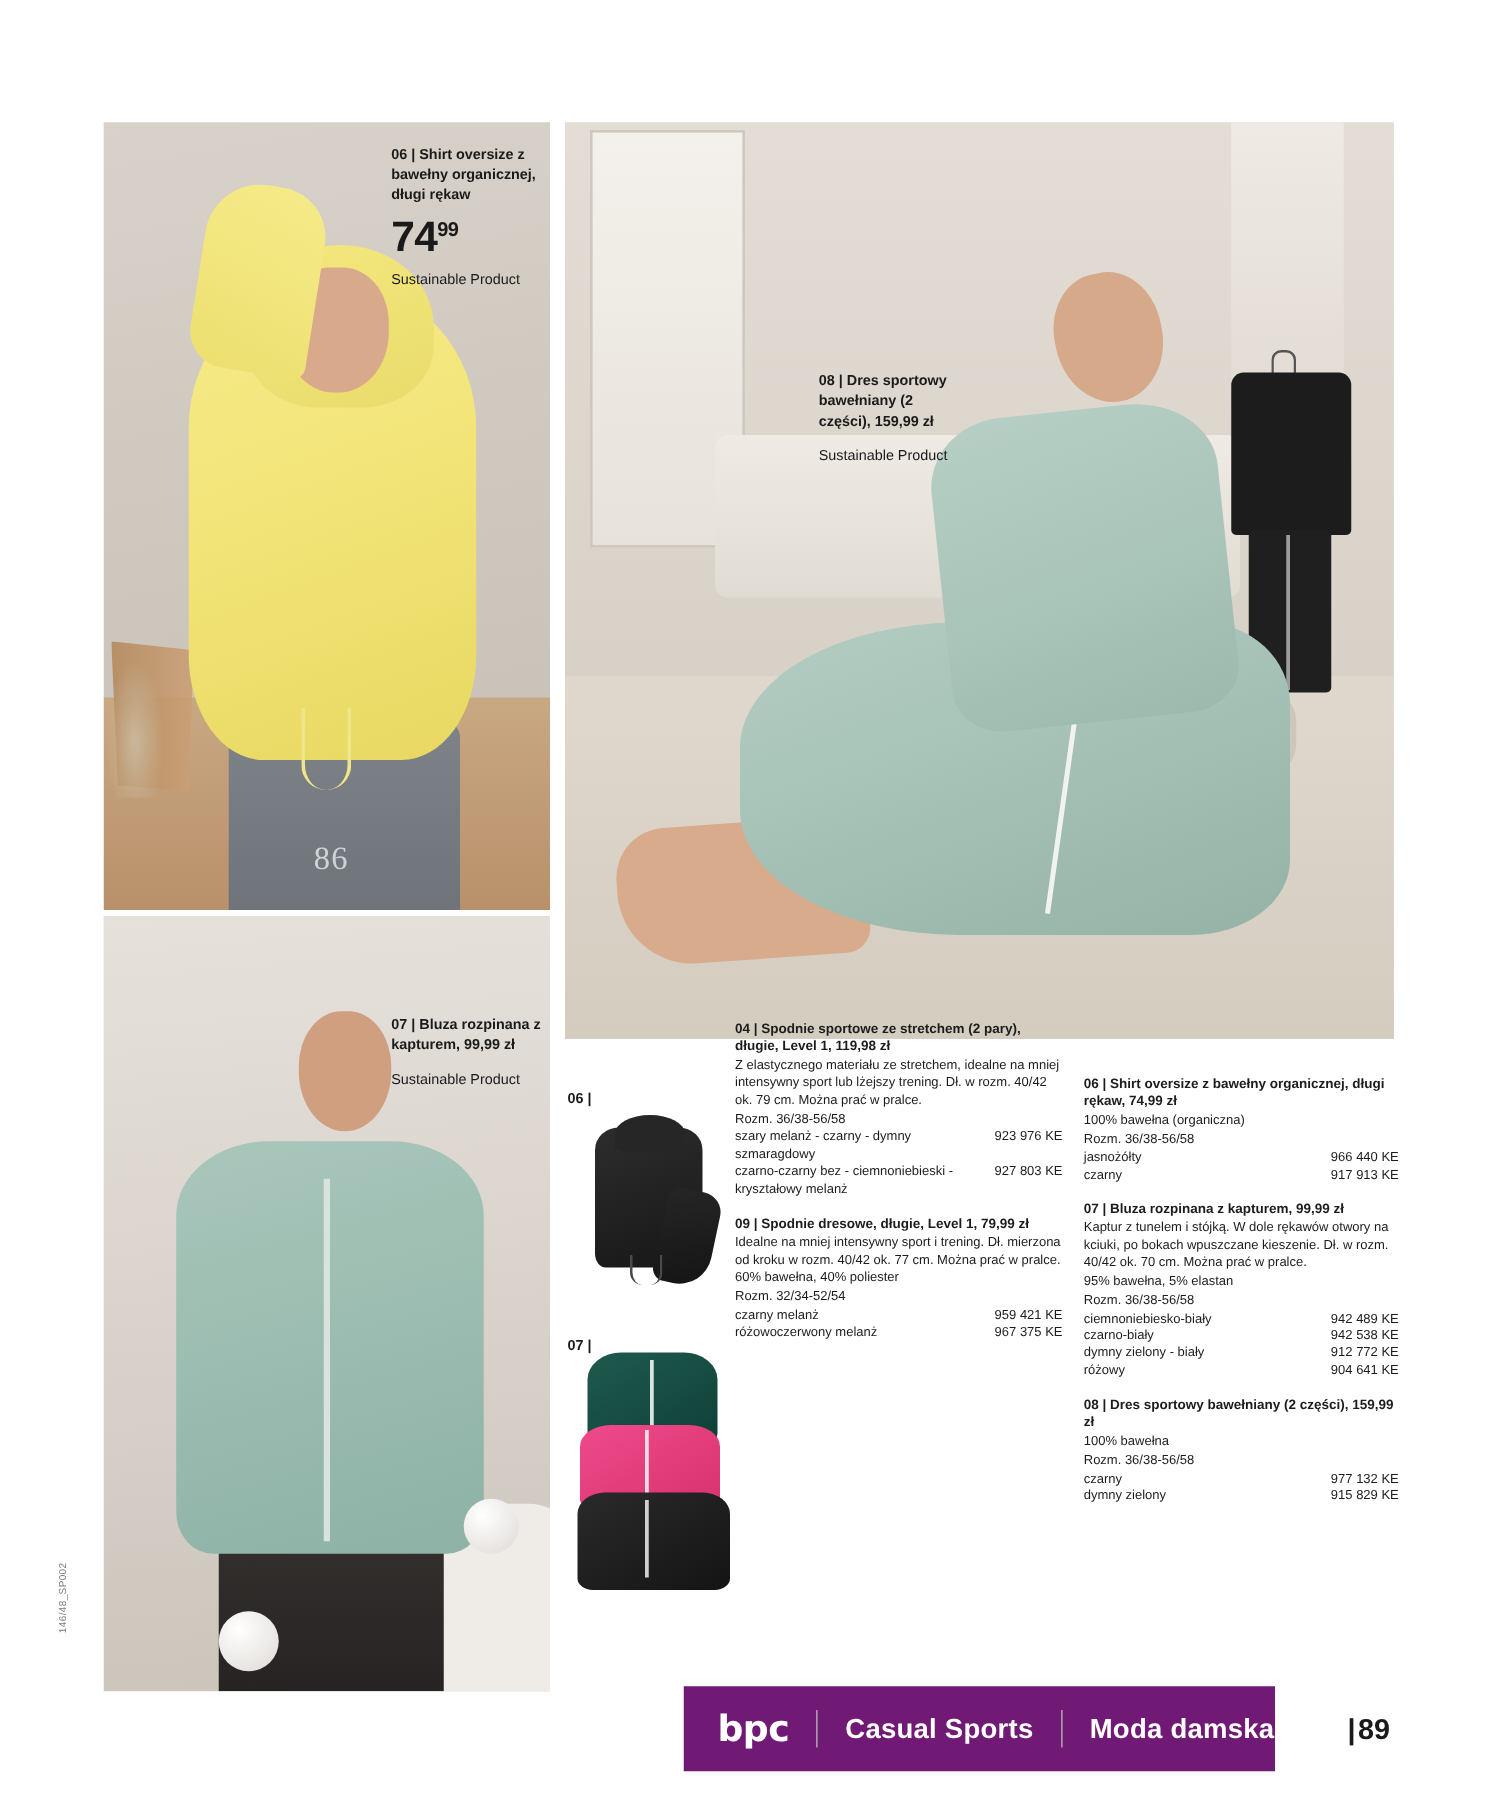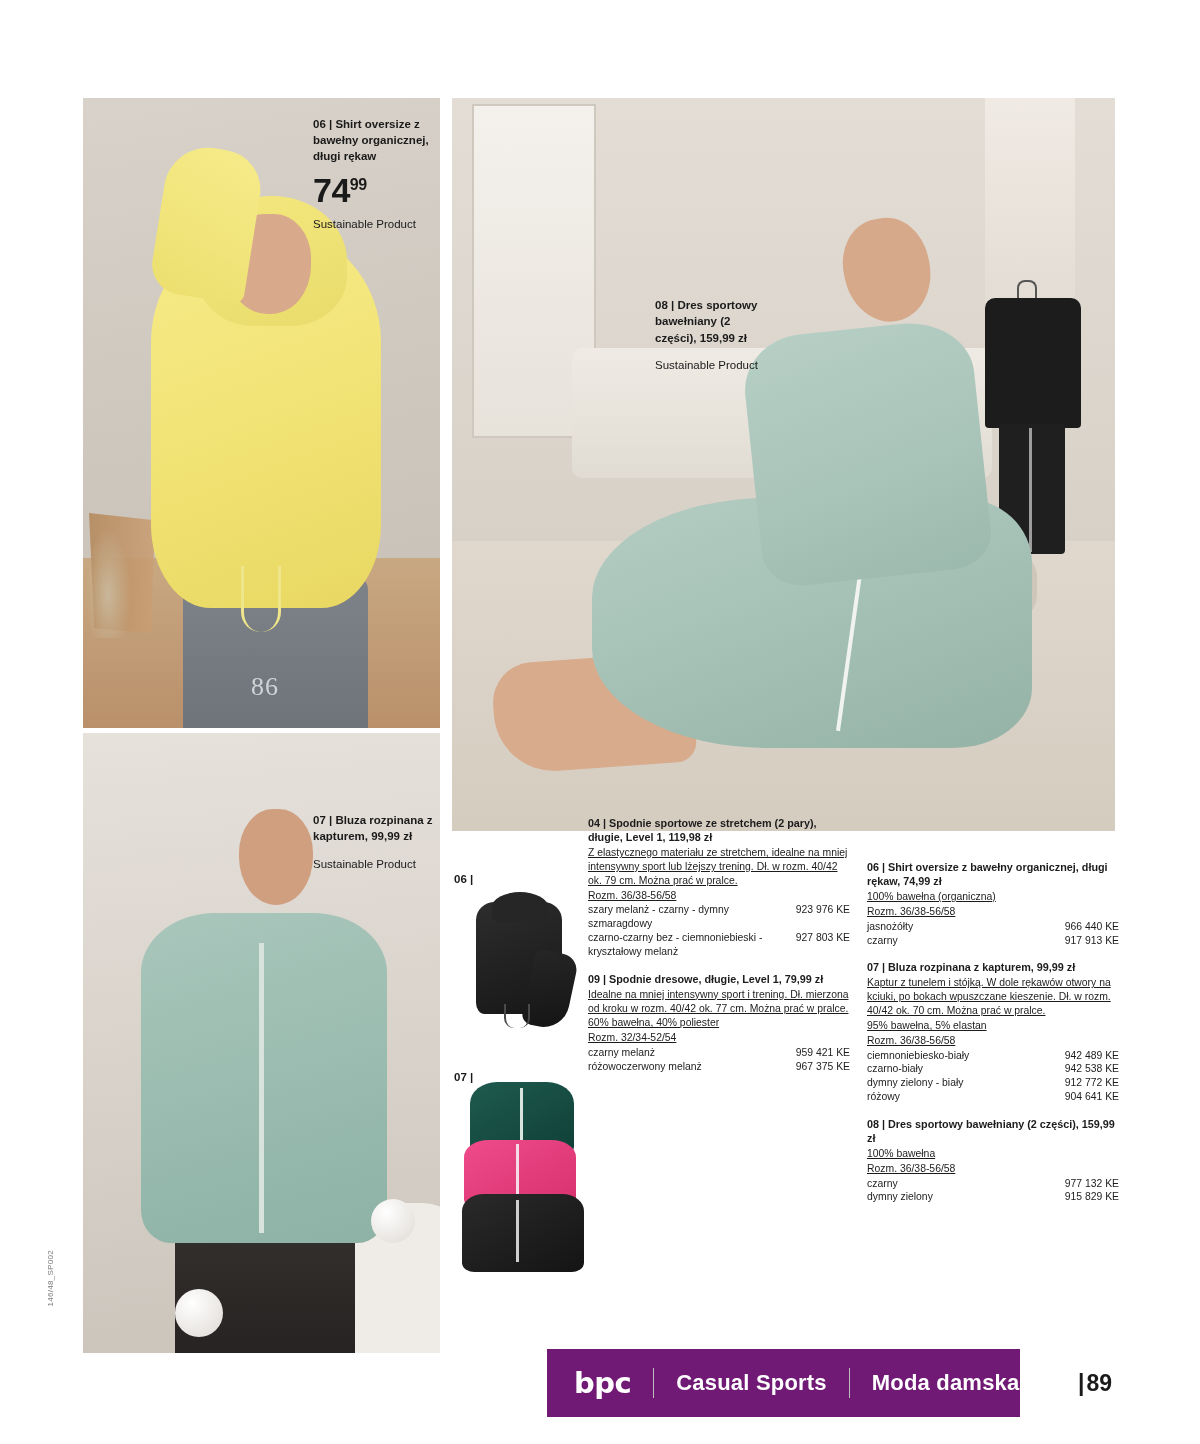--- a/index.html
+++ b/index.html
@@ -374,21 +374,21 @@
   .col-left { left: 588px; top: 816px; width: 262px; }
   .col-right { left: 867px; top: 860px; width: 252px; }
 
   .blk { margin-bottom: 13px; }
   .blk .hd {
     font-weight: bold;
     font-size: 10.8px;
     line-height: 1.3;
     margin-bottom: 2px;
   }
-  .blk .desc { margin-bottom: 1px; text-decoration: underline; }
+  .blk .desc { margin-bottom: 1px; }
   .rows { margin-top: 1px; }
   .row {
     display: flex;
     justify-content: space-between;
     align-items: flex-start;
     gap: 6px;
   }
   .row .nm { flex: 1 1 auto; }
   .row .code { flex: 0 0 auto; white-space: nowrap; text-align: center; }
 

